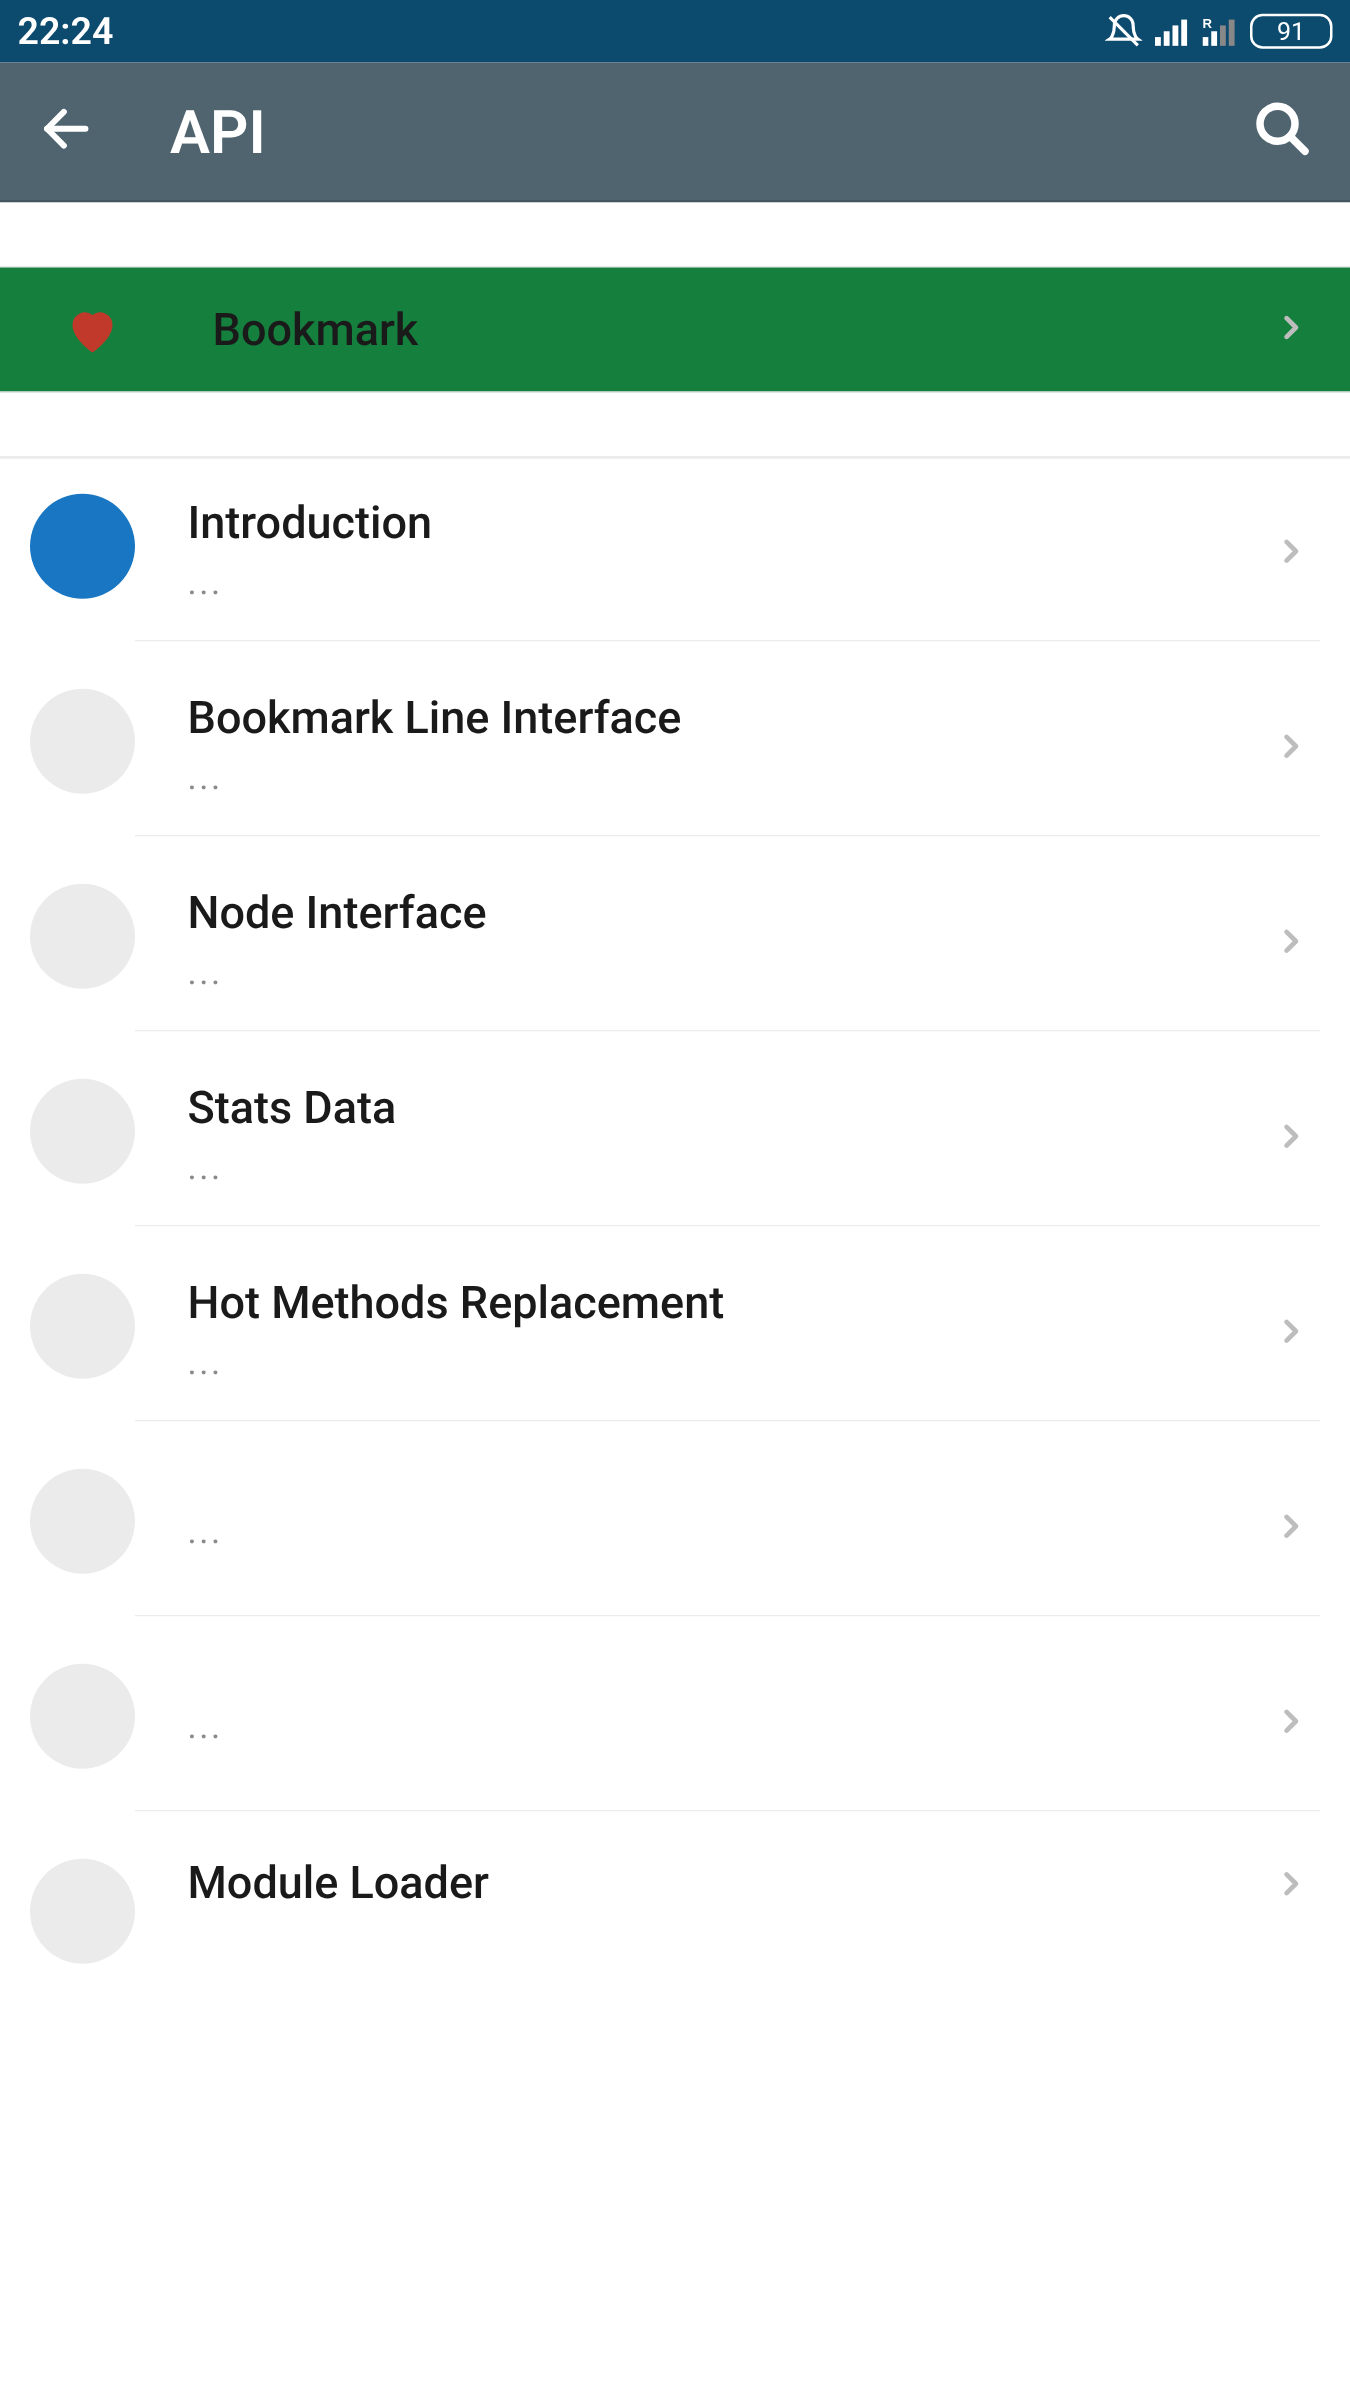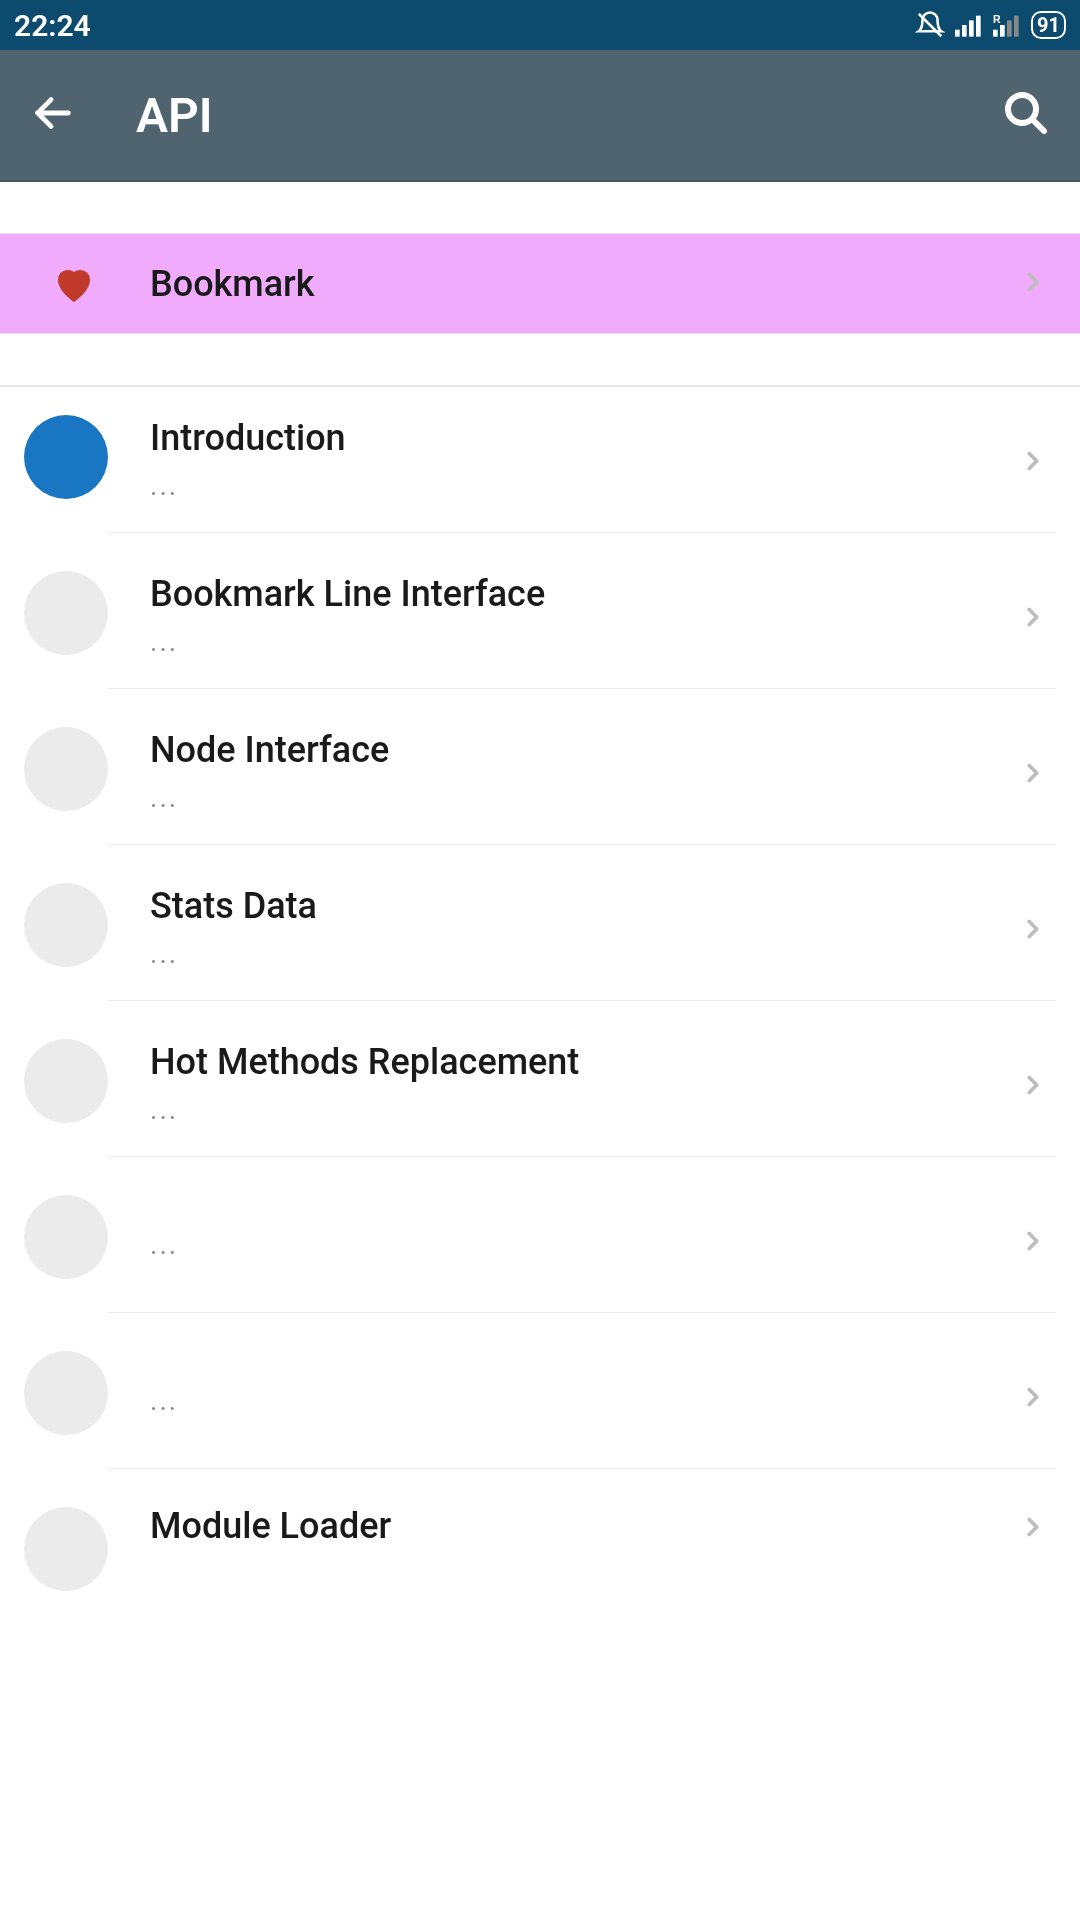--- a/index.html
+++ b/index.html
@@ -23,27 +23,27 @@
   }
   .status-right {
     display: flex;
     align-items: center;
     gap: 10px;
   }
   .status-right svg { display: block; }
   .battery-box {
     border: 2px solid #fff;
     border-radius: 10px;
-    padding: 0 4px;
+    padding: 0 20px;
     font-size: 20px;
     line-height: 24px;
-    font-weight: 700;
+    font-weight: 400;
   }
   .app-bar {
-    height: 132px;
+    height: 112px;
     background: #506470;
     color: #ffffff;
     display: flex;
     align-items: center;
     padding: 0 20px;
     border-bottom: 2px solid rgba(0,0,0,0.15);
   }
   .app-bar .back { padding: 10px 20px 10px 10px; }
   .app-bar .title {
     font-size: 48px;
@@ -54,21 +54,22 @@
   .app-bar .search { padding: 10px; }
   .section-gap {
     height: 52px;
     background: #ffffff;
     border-bottom: 1px solid #e5e5e5;
   }
   .row {
     display: flex;
     align-items: center;
     padding: 20px 24px 20px 24px;
-    background: #f0abfc;
+    background: #15803d;
+    gap: 20px;
   }
   .bookmark-row {
     border-bottom: 1px solid #e5e5e5;
     min-height: 100px;
   }
   .bookmark-icon {
     width: 100px;
     display: flex;
     justify-content: center;
   }

